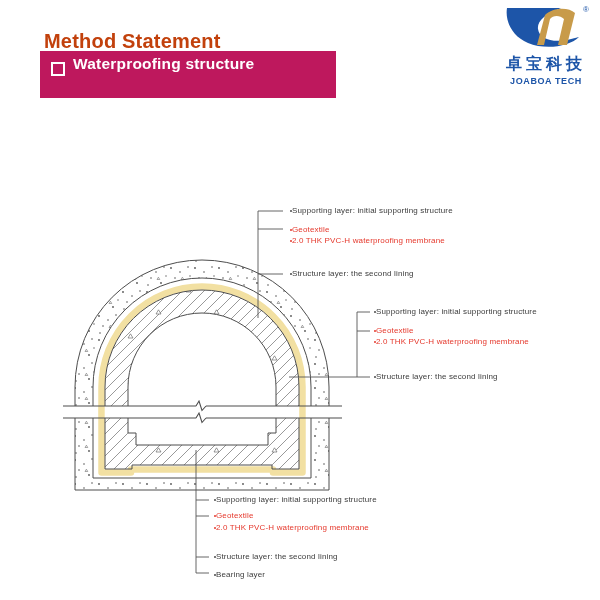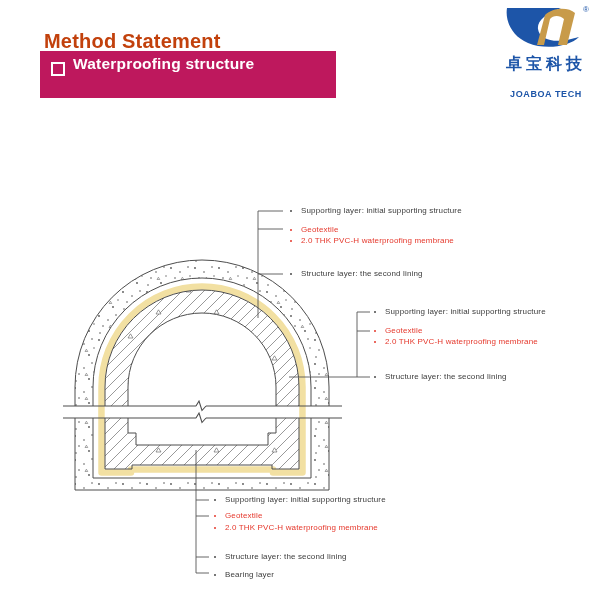--- a/index.html
+++ b/index.html
@@ -23,28 +23,28 @@
     border:2.5px solid #ffffff;background:transparent;
   }
   .banner .btxt{
     position:absolute;left:33px;top:3px;color:#ffffff;
     font-size:15.5px;line-height:20px;font-weight:600;letter-spacing:.2px;
   }
 
   
   .logo{position:absolute;left:499px;top:3px;width:94px;text-align:center;}
   .logo .cn{font-size:16px;font-weight:700;color:#1d55a8;letter-spacing:4px;margin-top:1px;white-space:nowrap;}
-  .logo .en{font-size:9px;font-weight:700;color:#1d55a8;letter-spacing:.6px;margin-top:14px;white-space:nowrap;}
+  .logo .en{font-size:9px;font-weight:700;color:#1d55a8;letter-spacing:.6px;margin-top:1px;white-space:nowrap;}
 
   
   .diag{position:absolute;left:0;top:0;}
 
   
   .row{
-    position:absolute;display:flex;align-items:center;gap:9px;
+    position:absolute;display:flex;align-items:center;gap:0;
     font-size:8px;color:#3c3c3c;letter-spacing:.15px;white-space:nowrap;
   }
   .row .dot{width:2px;height:2px;border-radius:50%;background:#4a4a4a;flex:none;}
   .row.red{color:#e5382c;}
   .row.red .dot{background:#e5382c;}
 </style>
 </head>
 <body>
 
 <div class="page">

